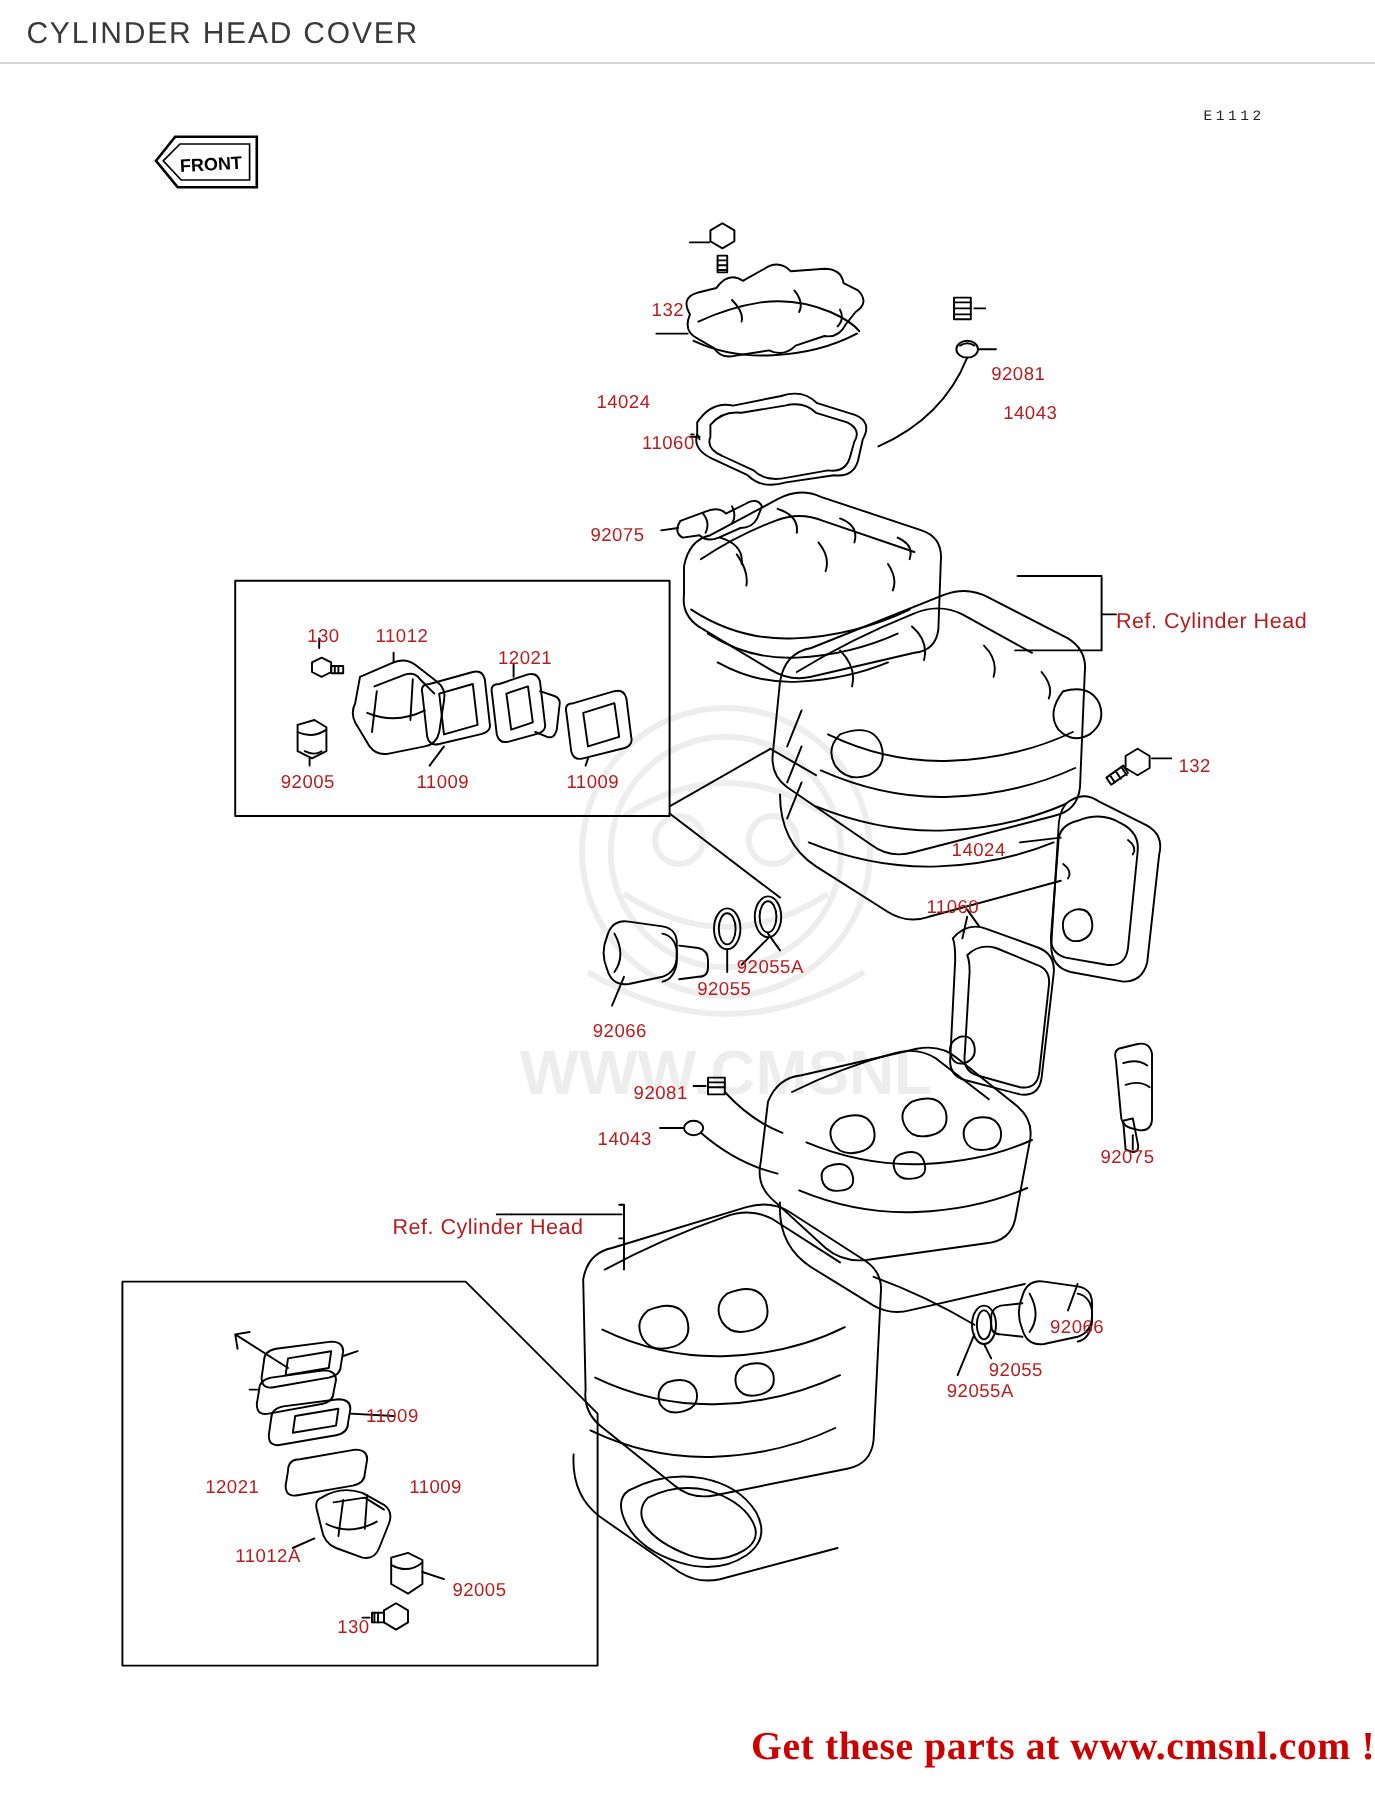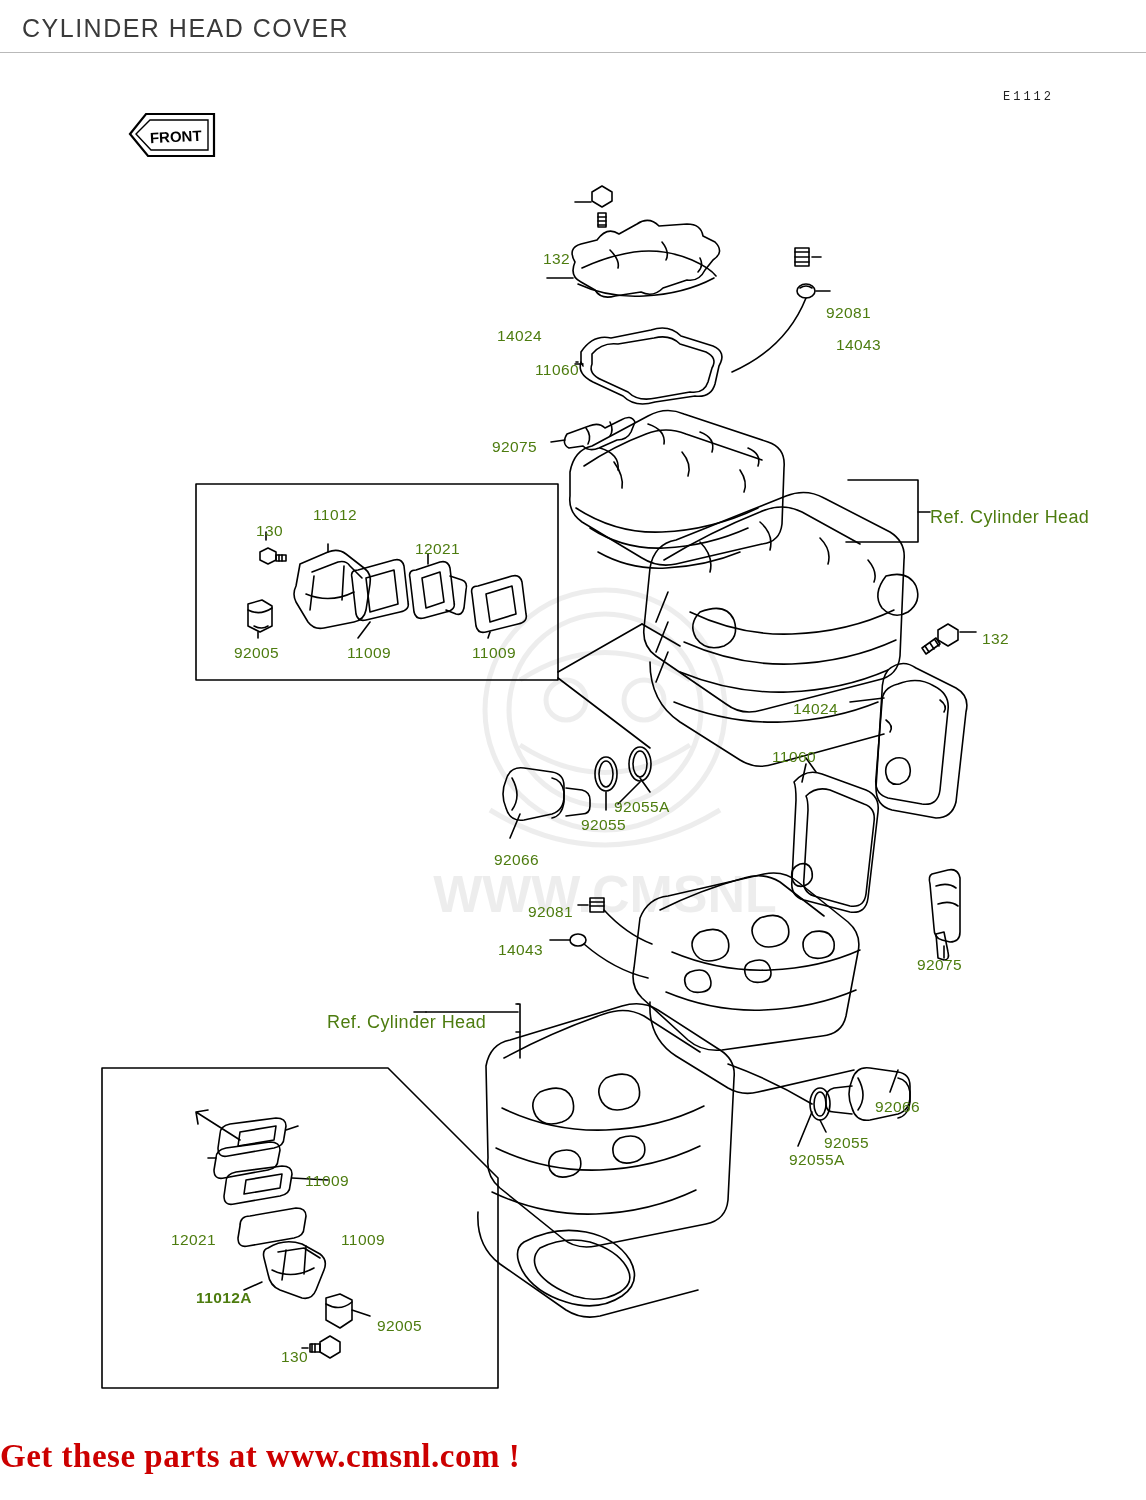--- a/index.html
+++ b/index.html
@@ -54,21 +54,21 @@
     width: 92px;
     height: 62px;
   }
 
   
   #footer-cta {
     position: absolute;
     left: 0;
     top: 1438px;
     width: 1146px;
-    text-align: left;
+    text-align: right;
     font-size: 33px;
     font-weight: bold;
     color: #cc0000;
     font-family: "Liberation Serif", serif;
     letter-spacing: 0.5px;
   }
 
   
   #watermark {
     position: absolute;
@@ -87,21 +87,21 @@
     top: 52px;
     width: 1146px;
     height: 1380px;
   }
 
   
   .label {
     position: absolute;
     font-size: 15.5px;
     font-family: "Liberation Sans", sans-serif;
-    color: #4d7c0f;
+    color: #b91c1c;
     white-space: nowrap;
     letter-spacing: 0.4px;
   }
   .label.ref {
     font-size: 18px;
   }
 </style>
 </head>
 <body>
 
@@ -412,39 +412,39 @@
 
 <div id="callouts">
   <div class="label" style="left:543px;  top:250px;">132</div>
   <div class="label" style="left:826px;  top:304px;">92081</div>
   <div class="label" style="left:497px;  top:327px;">14024</div>
   <div class="label" style="left:836px;  top:336px;">14043</div>
   <div class="label" style="left:535px;  top:361px;">11060</div>
   <div class="label" style="left:492px;  top:438px;">92075</div>
   <div class="label ref" style="left:930px; top:507px;">Ref. Cylinder Head</div>
   <div class="label" style="left:256px;  top:522px;">130</div>
-  <div class="label" style="left:313px;  top:506px;text-align:right;">11012</div>
+  <div class="label" style="left:313px;  top:522px;text-align:right;">11012</div>
   <div class="label" style="left:415px;  top:540px;">12021</div>
   <div class="label" style="left:234px;  top:644px;">92005</div>
   <div class="label" style="left:347px;  top:644px;">11009</div>
   <div class="label" style="left:472px;  top:644px;">11009</div>
   <div class="label" style="left:982px;  top:630px;">132</div>
   <div class="label" style="left:793px;  top:700px;">14024</div>
   <div class="label" style="left:772px;  top:748px;">11060</div>
   <div class="label" style="left:614px;  top:798px;">92055A</div>
   <div class="label" style="left:581px;  top:816px;">92055</div>
   <div class="label" style="left:494px;  top:851px;">92066</div>
   <div class="label" style="left:528px;  top:903px;">92081</div>
   <div class="label" style="left:498px;  top:941px;">14043</div>
   <div class="label" style="left:917px;  top:956px;">92075</div>
   <div class="label ref" style="left:327px; top:1012px;">Ref. Cylinder Head</div>
   <div class="label" style="left:875px;  top:1098px;">92066</div>
   <div class="label" style="left:824px;  top:1134px;">92055</div>
   <div class="label" style="left:789px;  top:1151px;">92055A</div>
   <div class="label" style="left:305px;  top:1172px;">11009</div>
   <div class="label" style="left:171px;  top:1231px;">12021</div>
   <div class="label" style="left:341px;  top:1231px;">11009</div>
-  <div class="label" style="left:196px;  top:1289px;font-weight:bold;">11012A</div>
+  <div class="label" style="left:196px;  top:1289px;">11012A</div>
   <div class="label" style="left:377px;  top:1317px;">92005</div>
   <div class="label" style="left:281px;  top:1348px;">130</div>
 </div>
 
 <div id="footer-cta">Get these parts at www.cmsnl.com !</div>
 
 </body></html>

